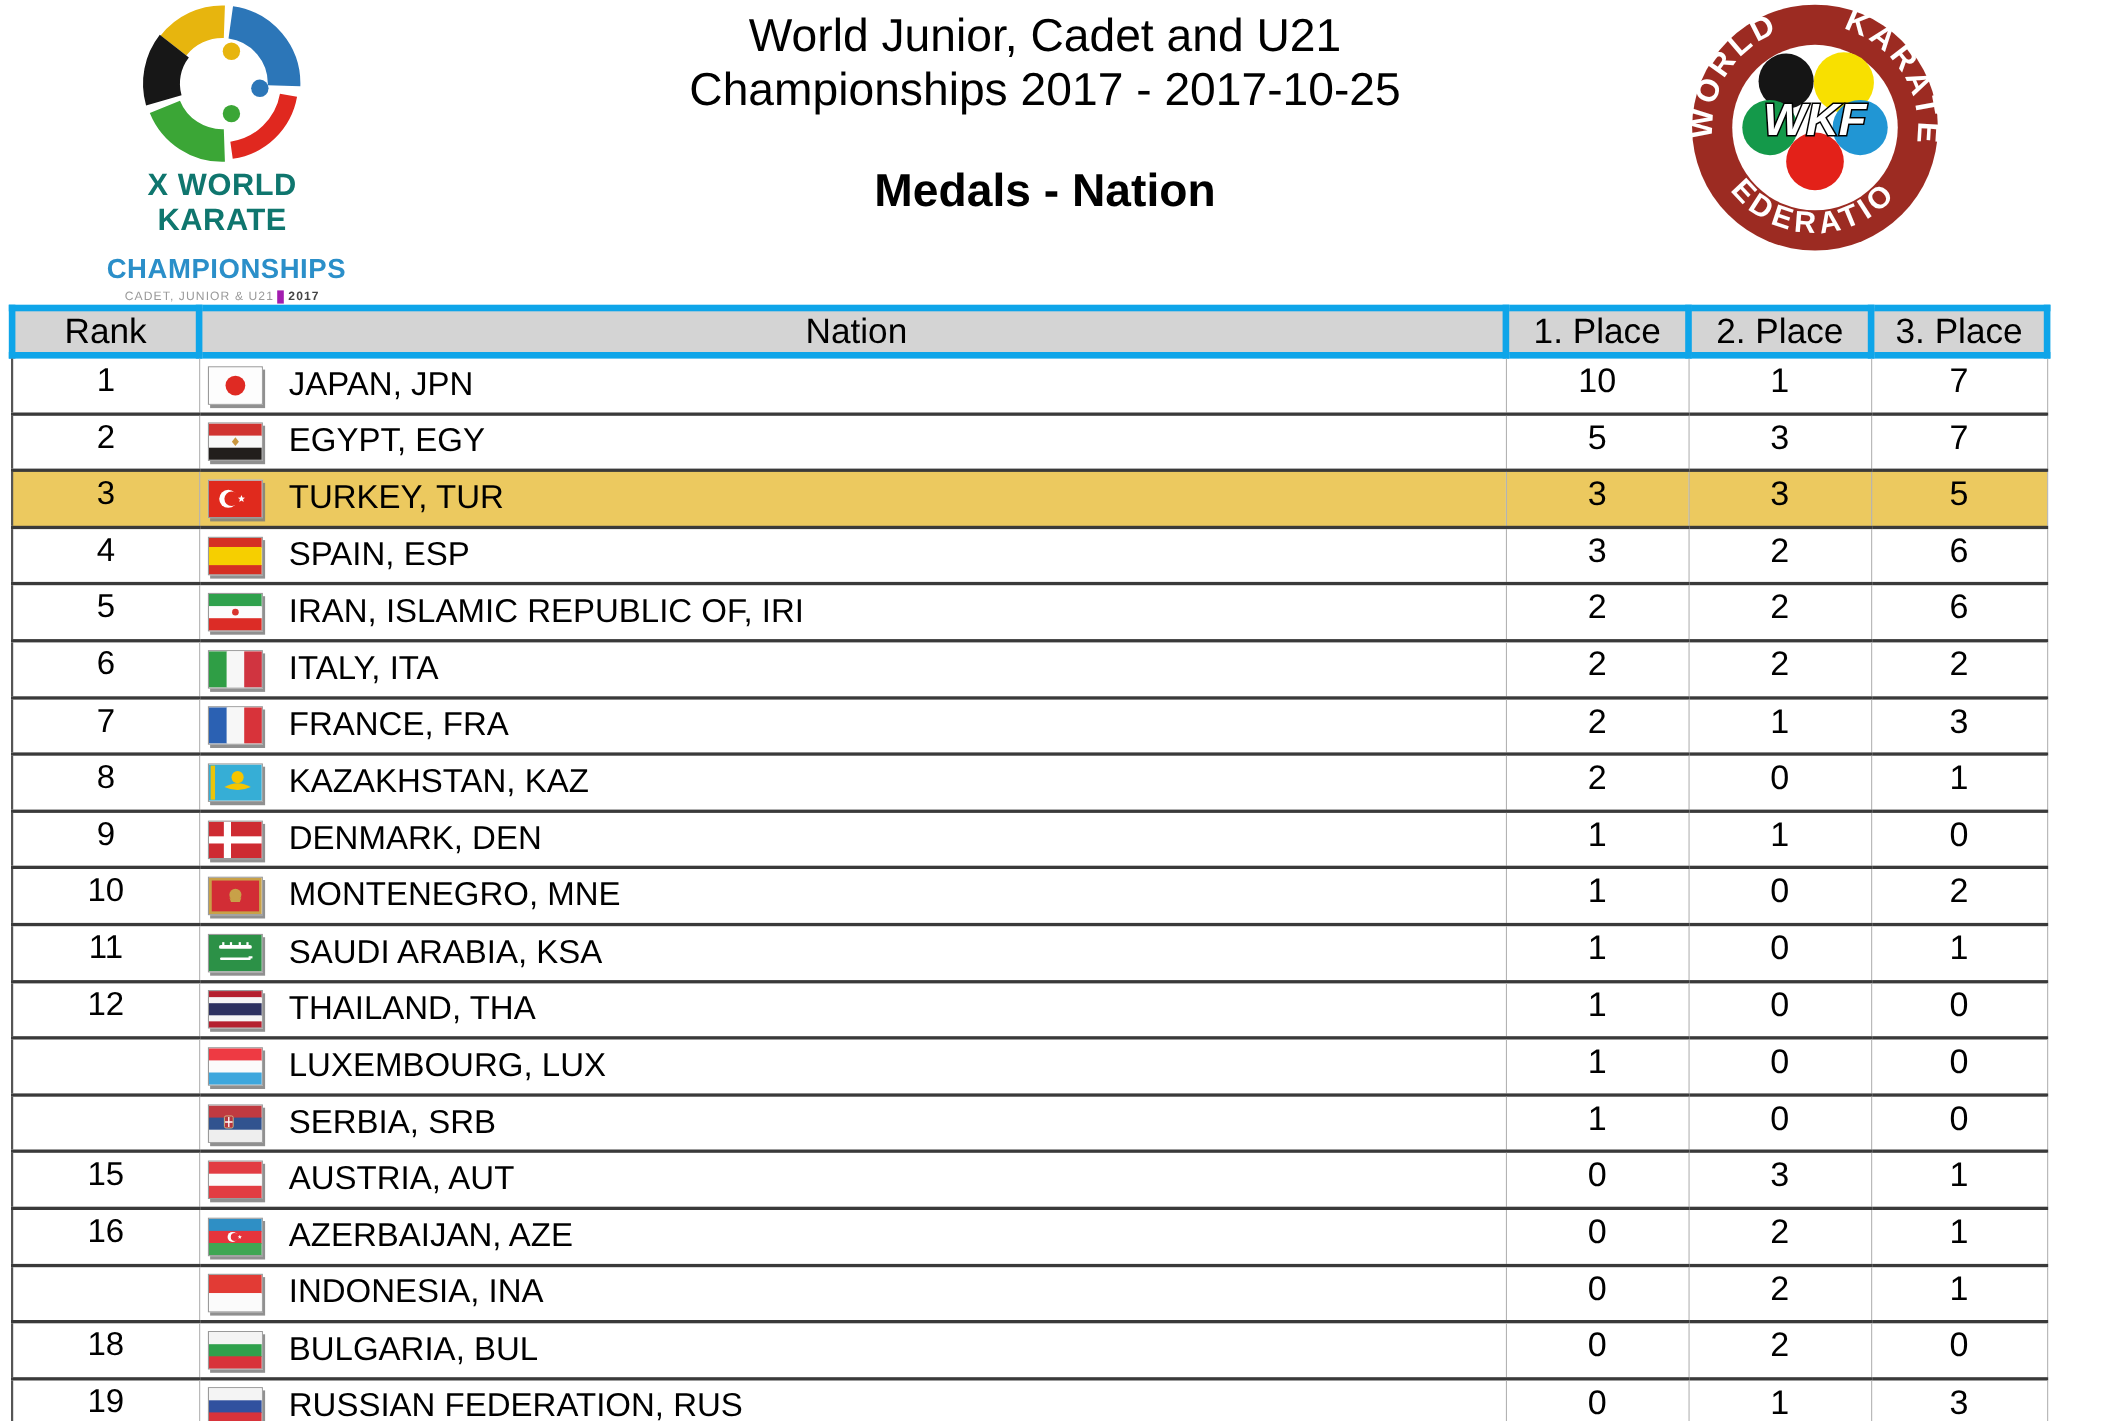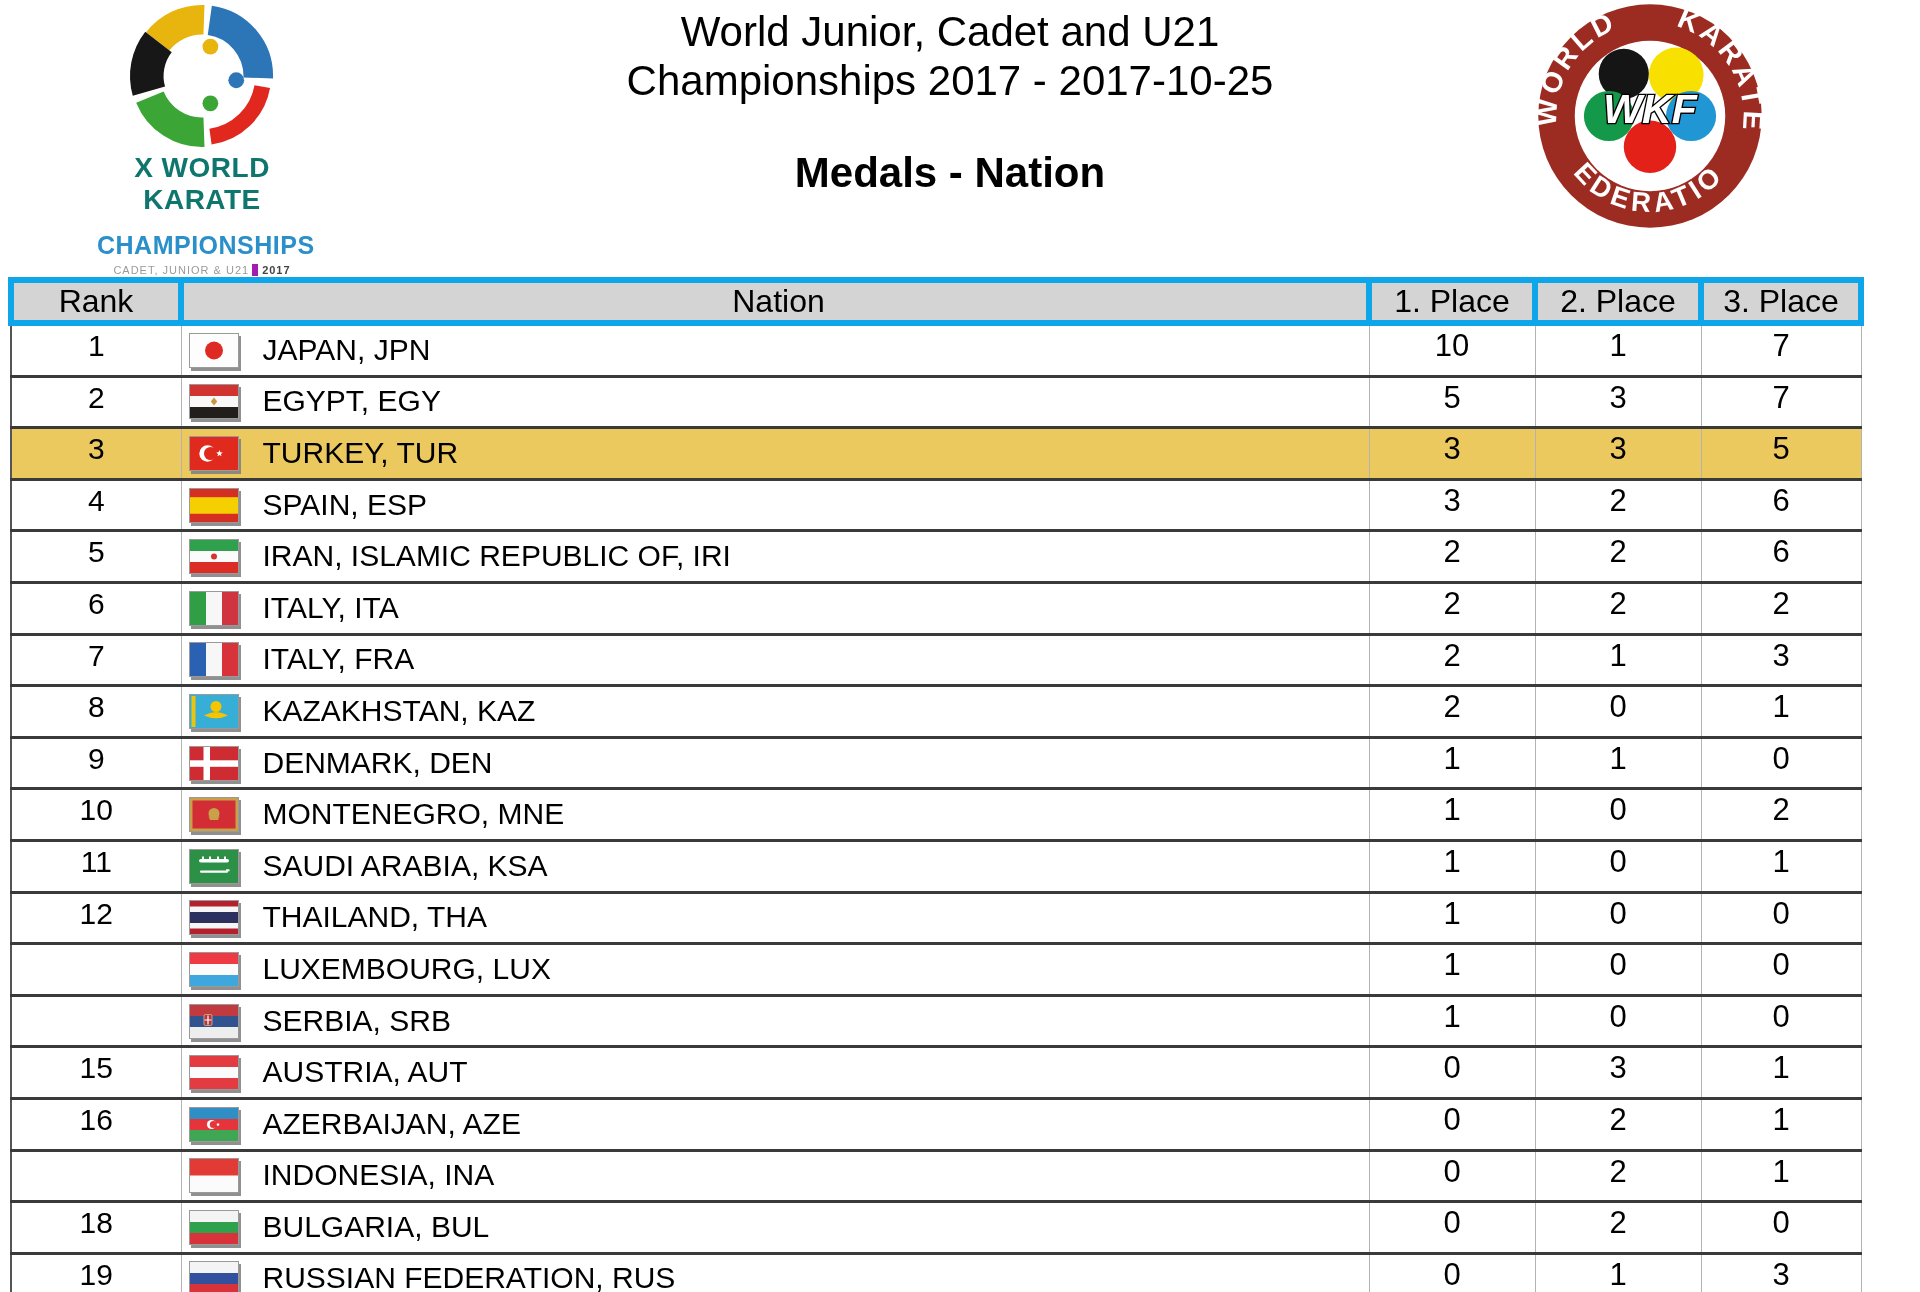--- a/index.html
+++ b/index.html
@@ -228,21 +228,21 @@
           <td class="td-rank">7</td>
           <td class="td-nation">
             <div class="ncell">
               <span class="flag">
                 <svg viewBox="0 0 48 33" width="48" height="33">
                   <rect x="0.00" y="0" width="16.60" height="33" fill="#2b61b3"></rect>
                   <rect x="16.00" y="0" width="16.60" height="33" fill="#f7f7f7"></rect>
                   <rect x="32.00" y="0" width="16.60" height="33" fill="#d8333a"></rect>
                 </svg>
               </span>
-              <span>ITALY, FRA</span>
+              <span>FRANCE, FRA</span>
             </div>
           </td>
           <td class="td-place">2</td>
           <td class="td-place">1</td>
           <td class="td-place">3</td>
         </tr>
         <tr>
           <td class="td-rank">8</td>
           <td class="td-nation">
             <div class="ncell">

